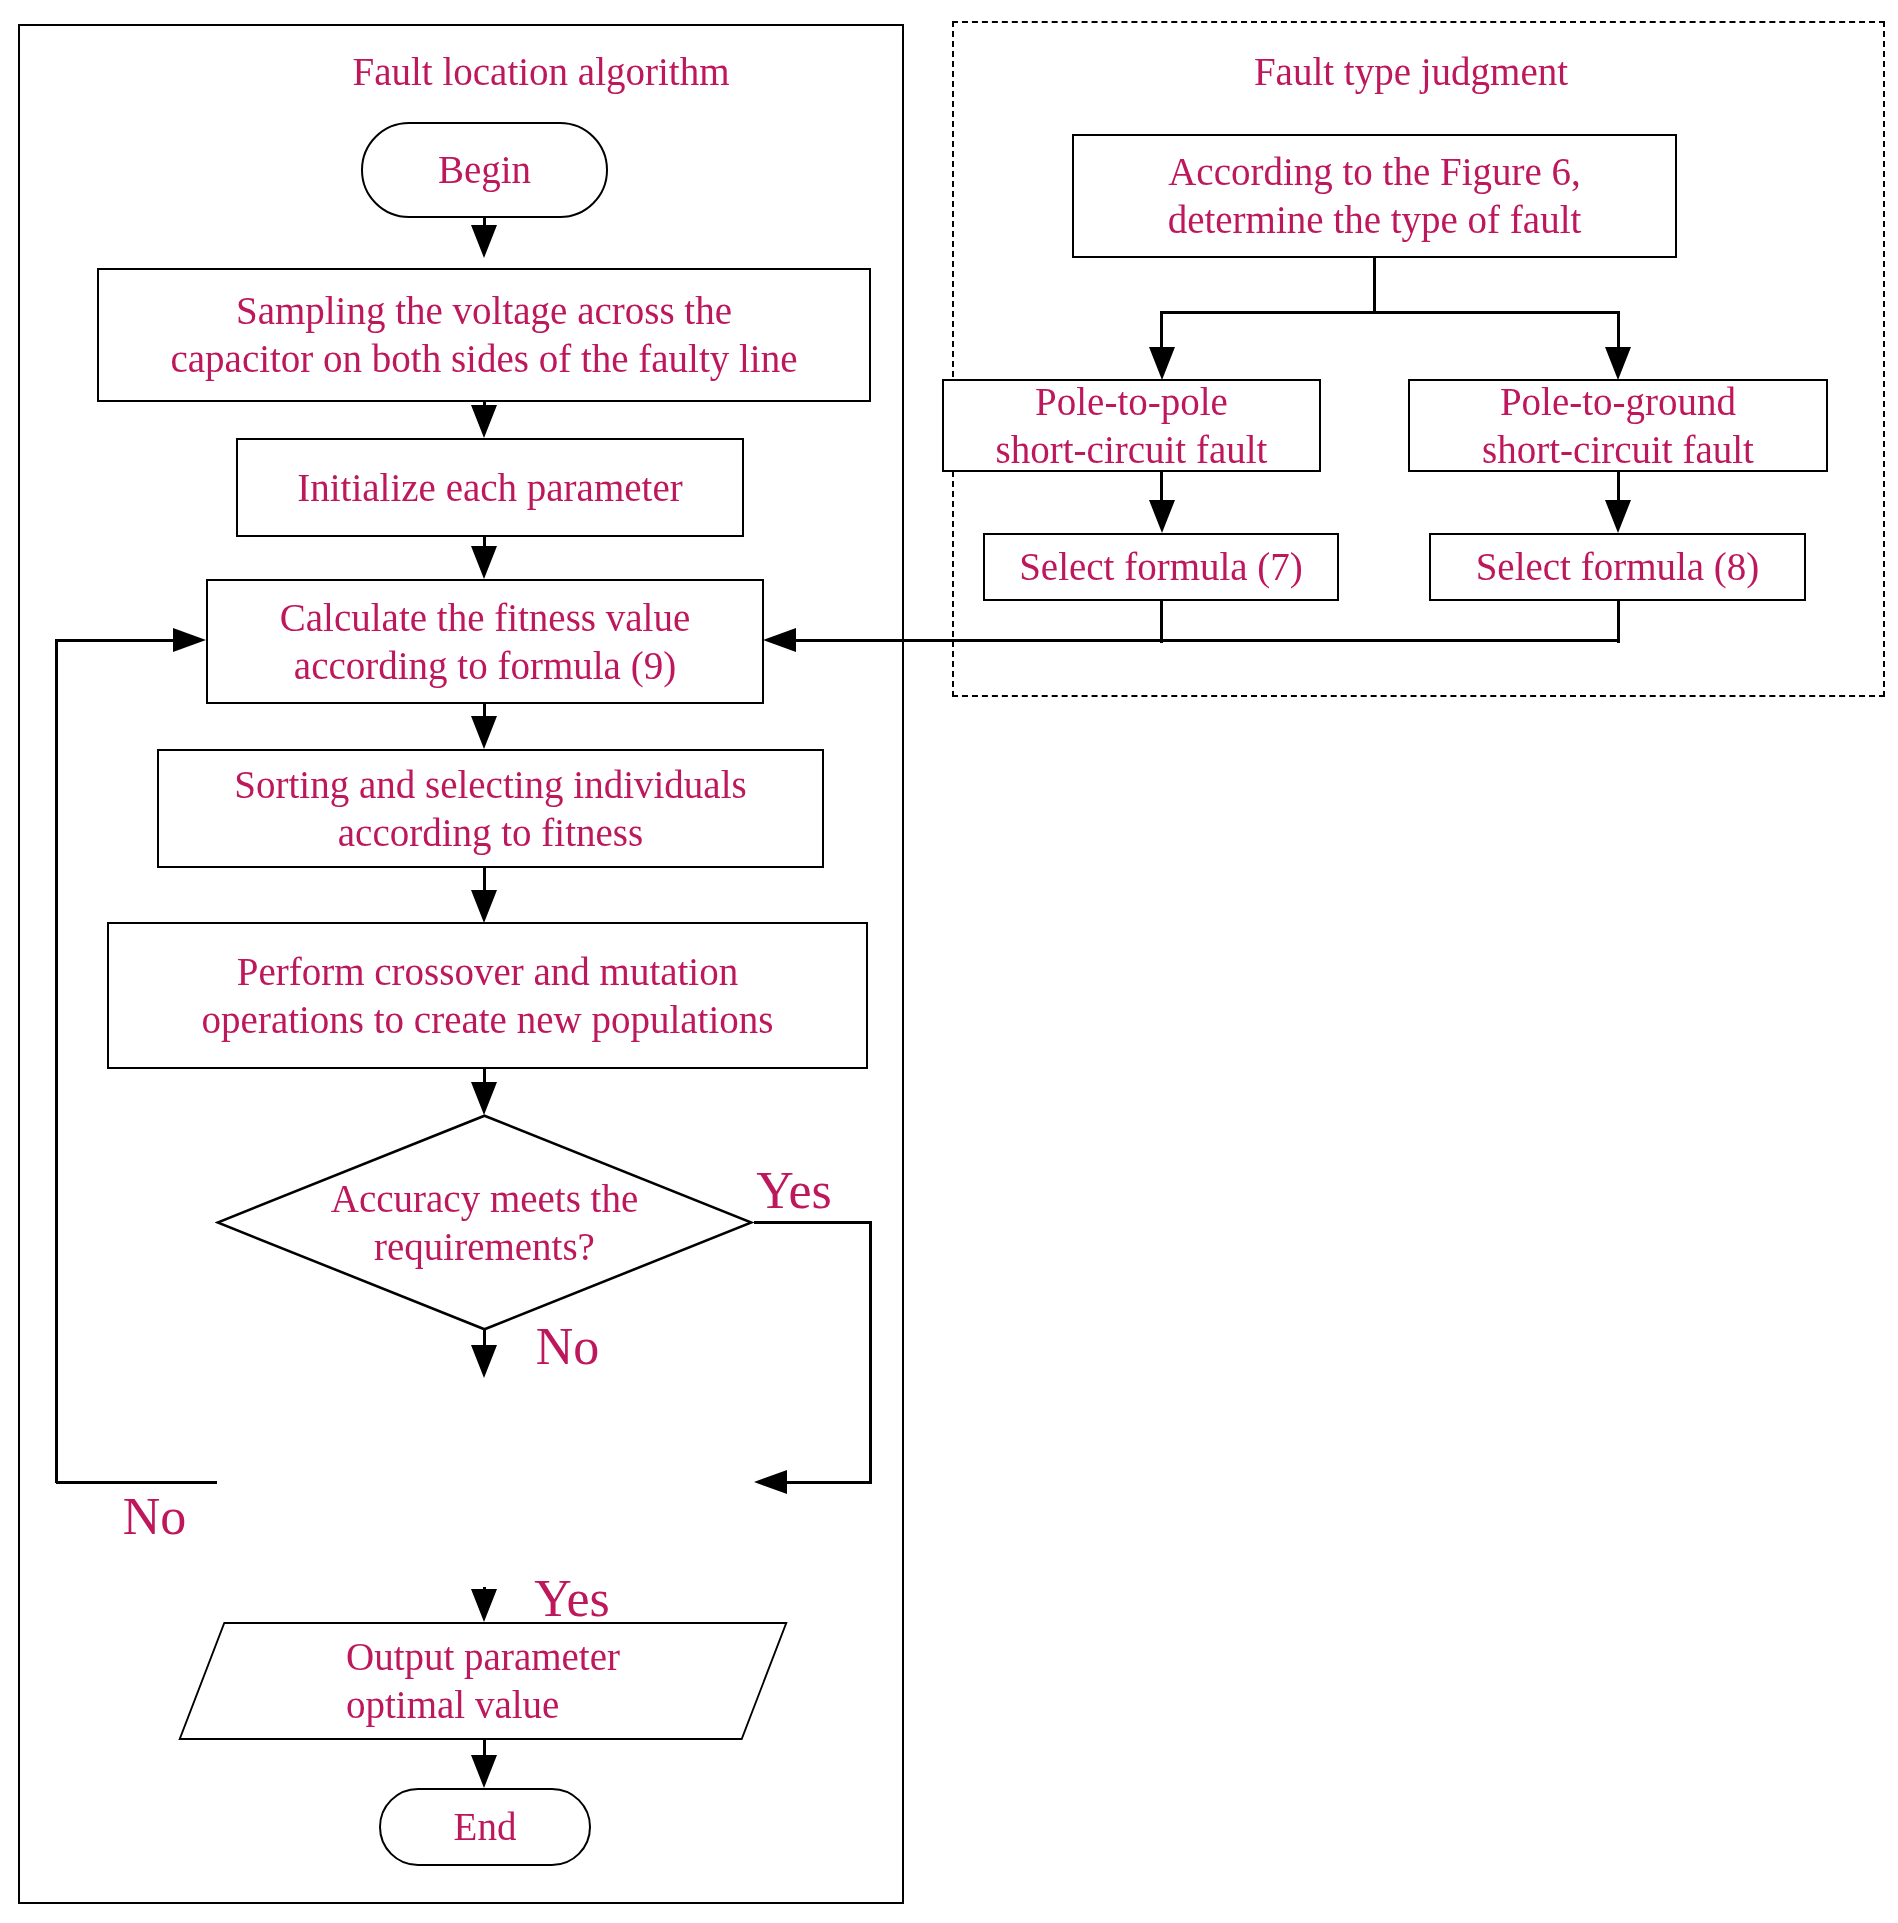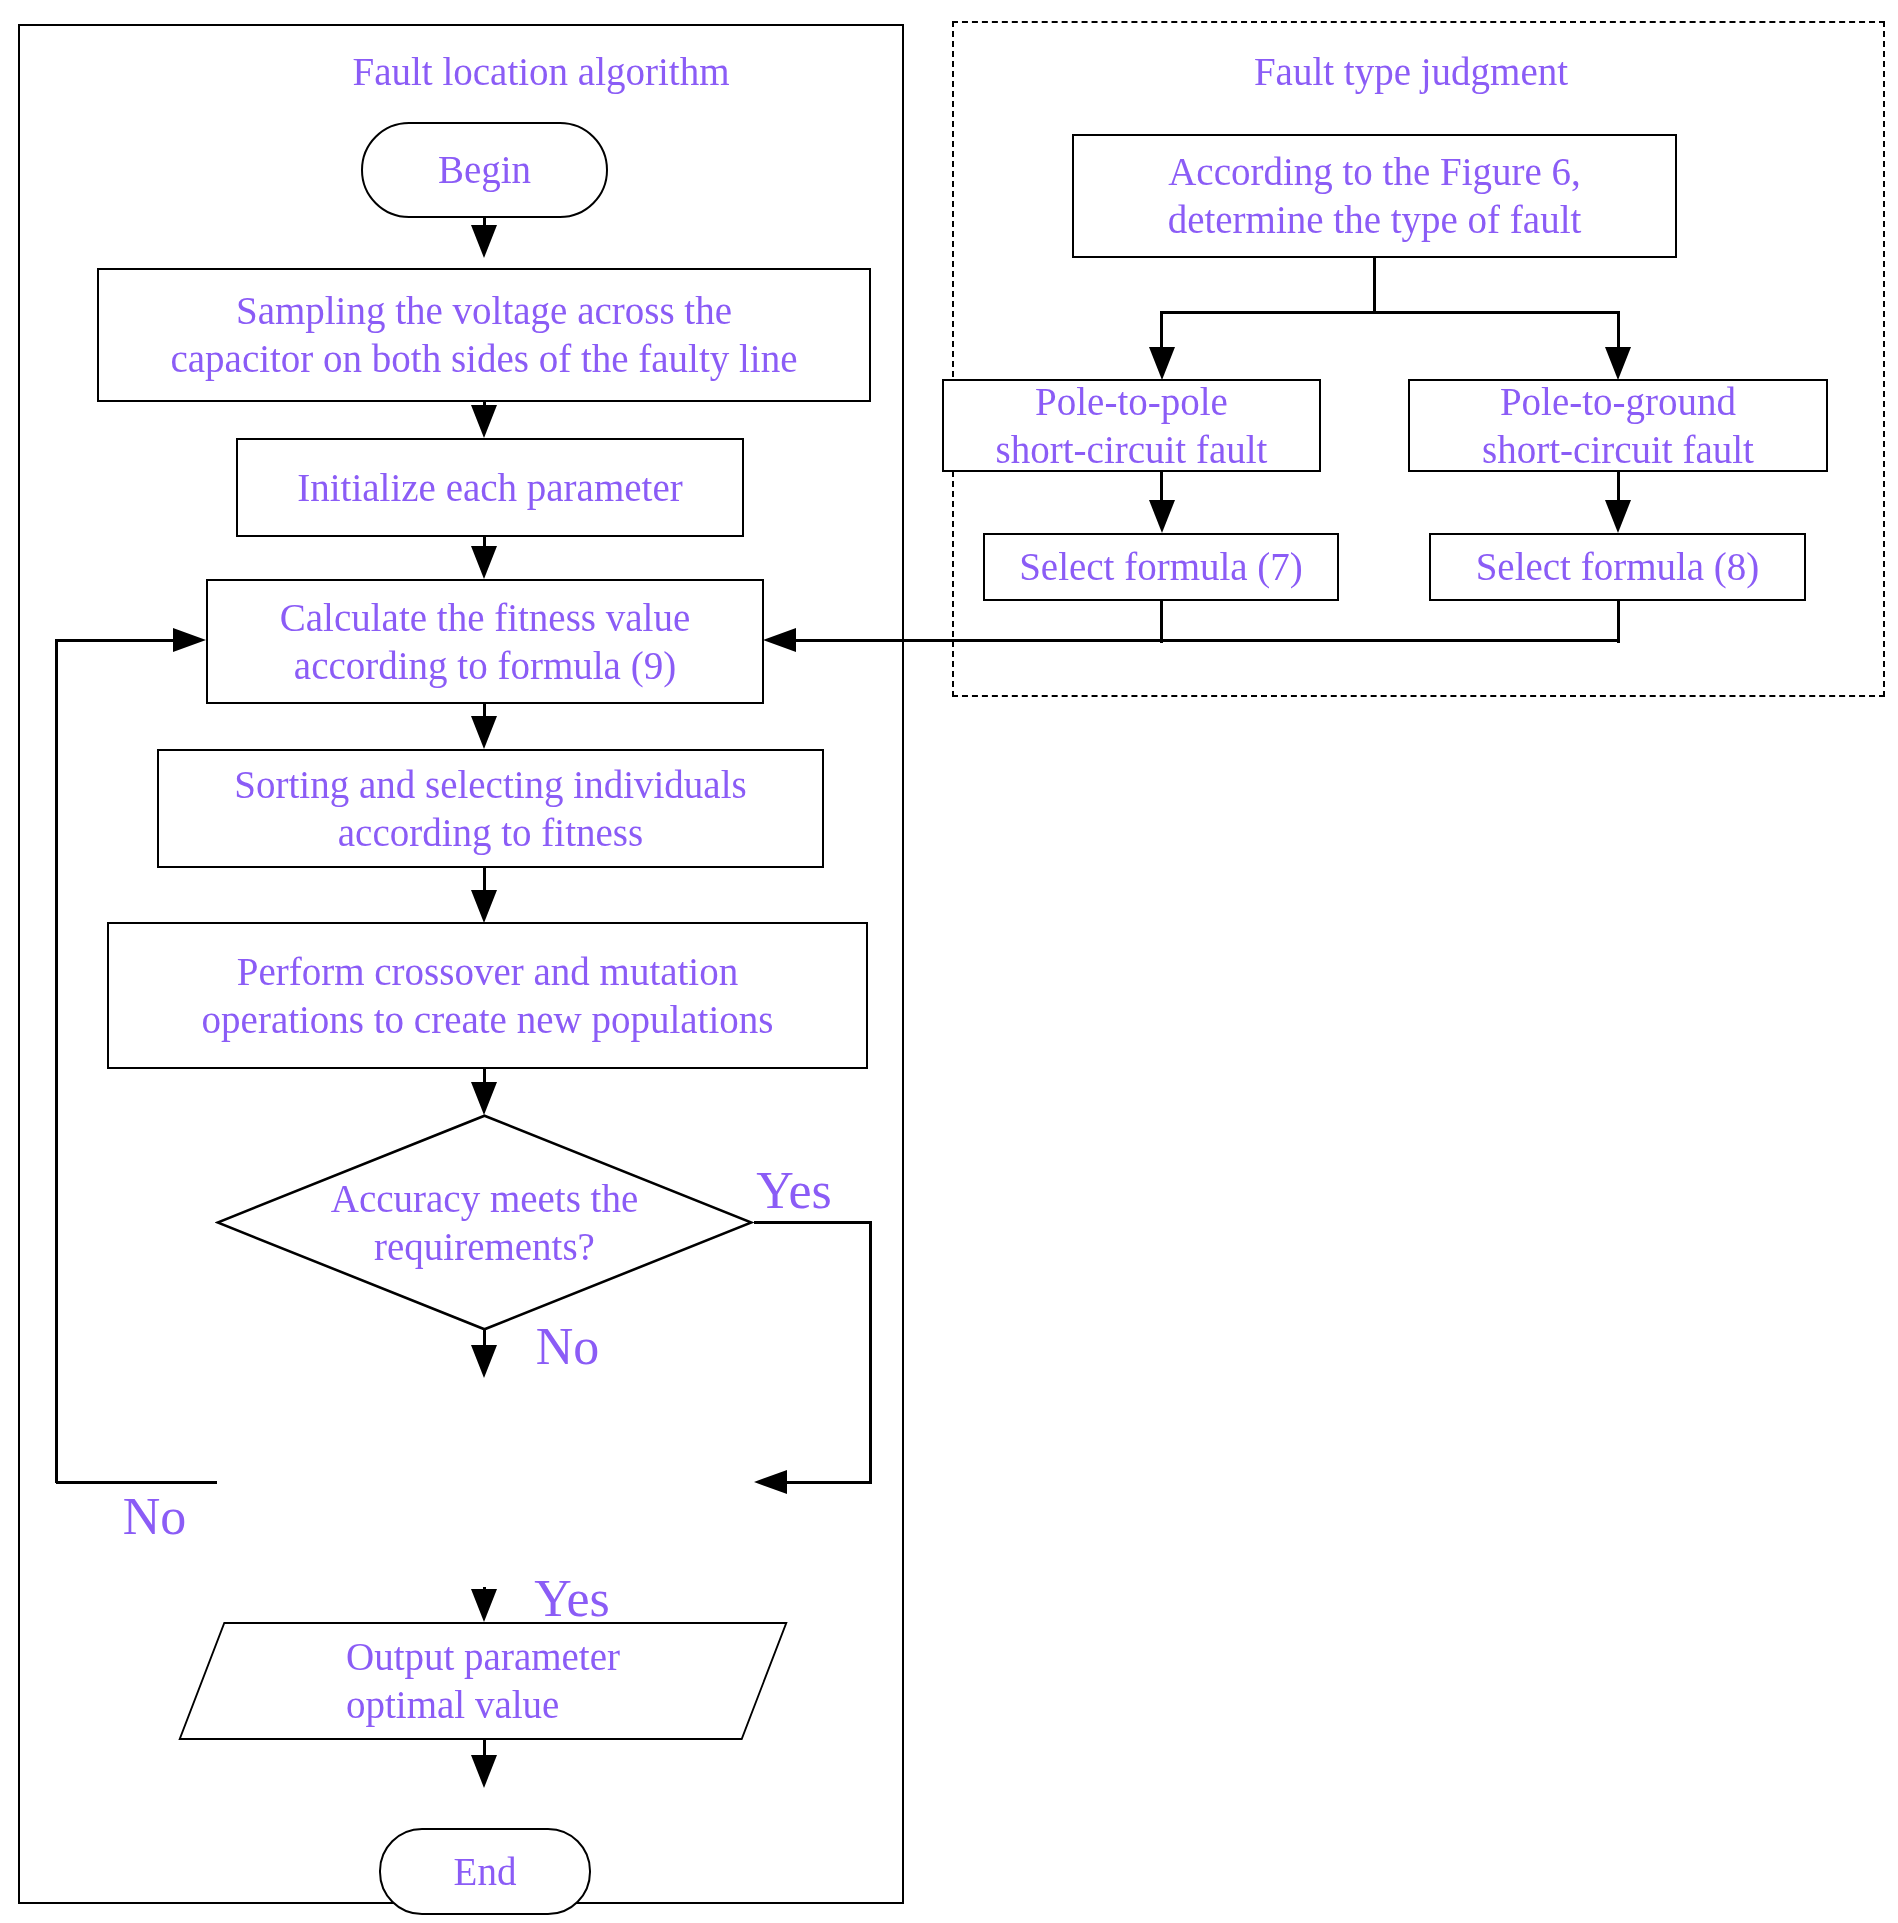--- a/index.html
+++ b/index.html
@@ -2,21 +2,21 @@
 <html style="font-size:13.8px"><head>
 <meta charset="utf-8">
 <style>
   html, body { margin: 0; padding: 0; background: #ffffff; }
   #canvas {
     position: relative;
     width: 1899px;
     height: 1924px;
     background: #ffffff;
     font-family: "Liberation Serif", "DejaVu Serif", serif;
-    color: #8b5cf6;
+    color: #be185d;
     overflow: hidden;
   }
   .abs { position: absolute; box-sizing: border-box; }
   .panel { border: 2.6px solid #000; background: transparent; }
   .panel-dashed { border: 2.6px dashed #000; background: transparent; }
   .node {
     border: 2.6px solid #000;
     background: #ffffff;
     display: flex;
     align-items: center;
@@ -184,21 +184,21 @@
     </div>
   </div>
 
 
   <div class="abs para" style="left:201px; top:1622px; width:564px; height:118px;"></div>
   <div class="abs para-text" style="left:201px; top:1622px; width:564px; height:118px;">
     <span class="txt">Output parameter
 optimal value</span>
   </div>
 
-  <div class="abs node stadium-end" style="left:379px; top:1788px; width:212px; height:87px;margin-top:40px;">
+  <div class="abs node stadium-end" style="left:379px; top:1788px; width:212px; height:78px;">
     <span class="txt">End</span>
   </div>
 
   <div class="abs edge-label" style="left:734px; top:1168px; width:120px; height:45px;">Yes</div>
   <div class="abs edge-label" style="left:516px; top:1324px; width:103px; height:45px;">No</div>
   <div class="abs edge-label" style="left:103px; top:1494px; width:103px; height:45px;">No</div>
   <div class="abs edge-label" style="left:512px; top:1576px; width:120px; height:45px;">Yes</div>
 
   <div class="abs node" style="left:1072px; top:134px; width:605px; height:124px;">
     <span class="txt">According to the Figure 6,

